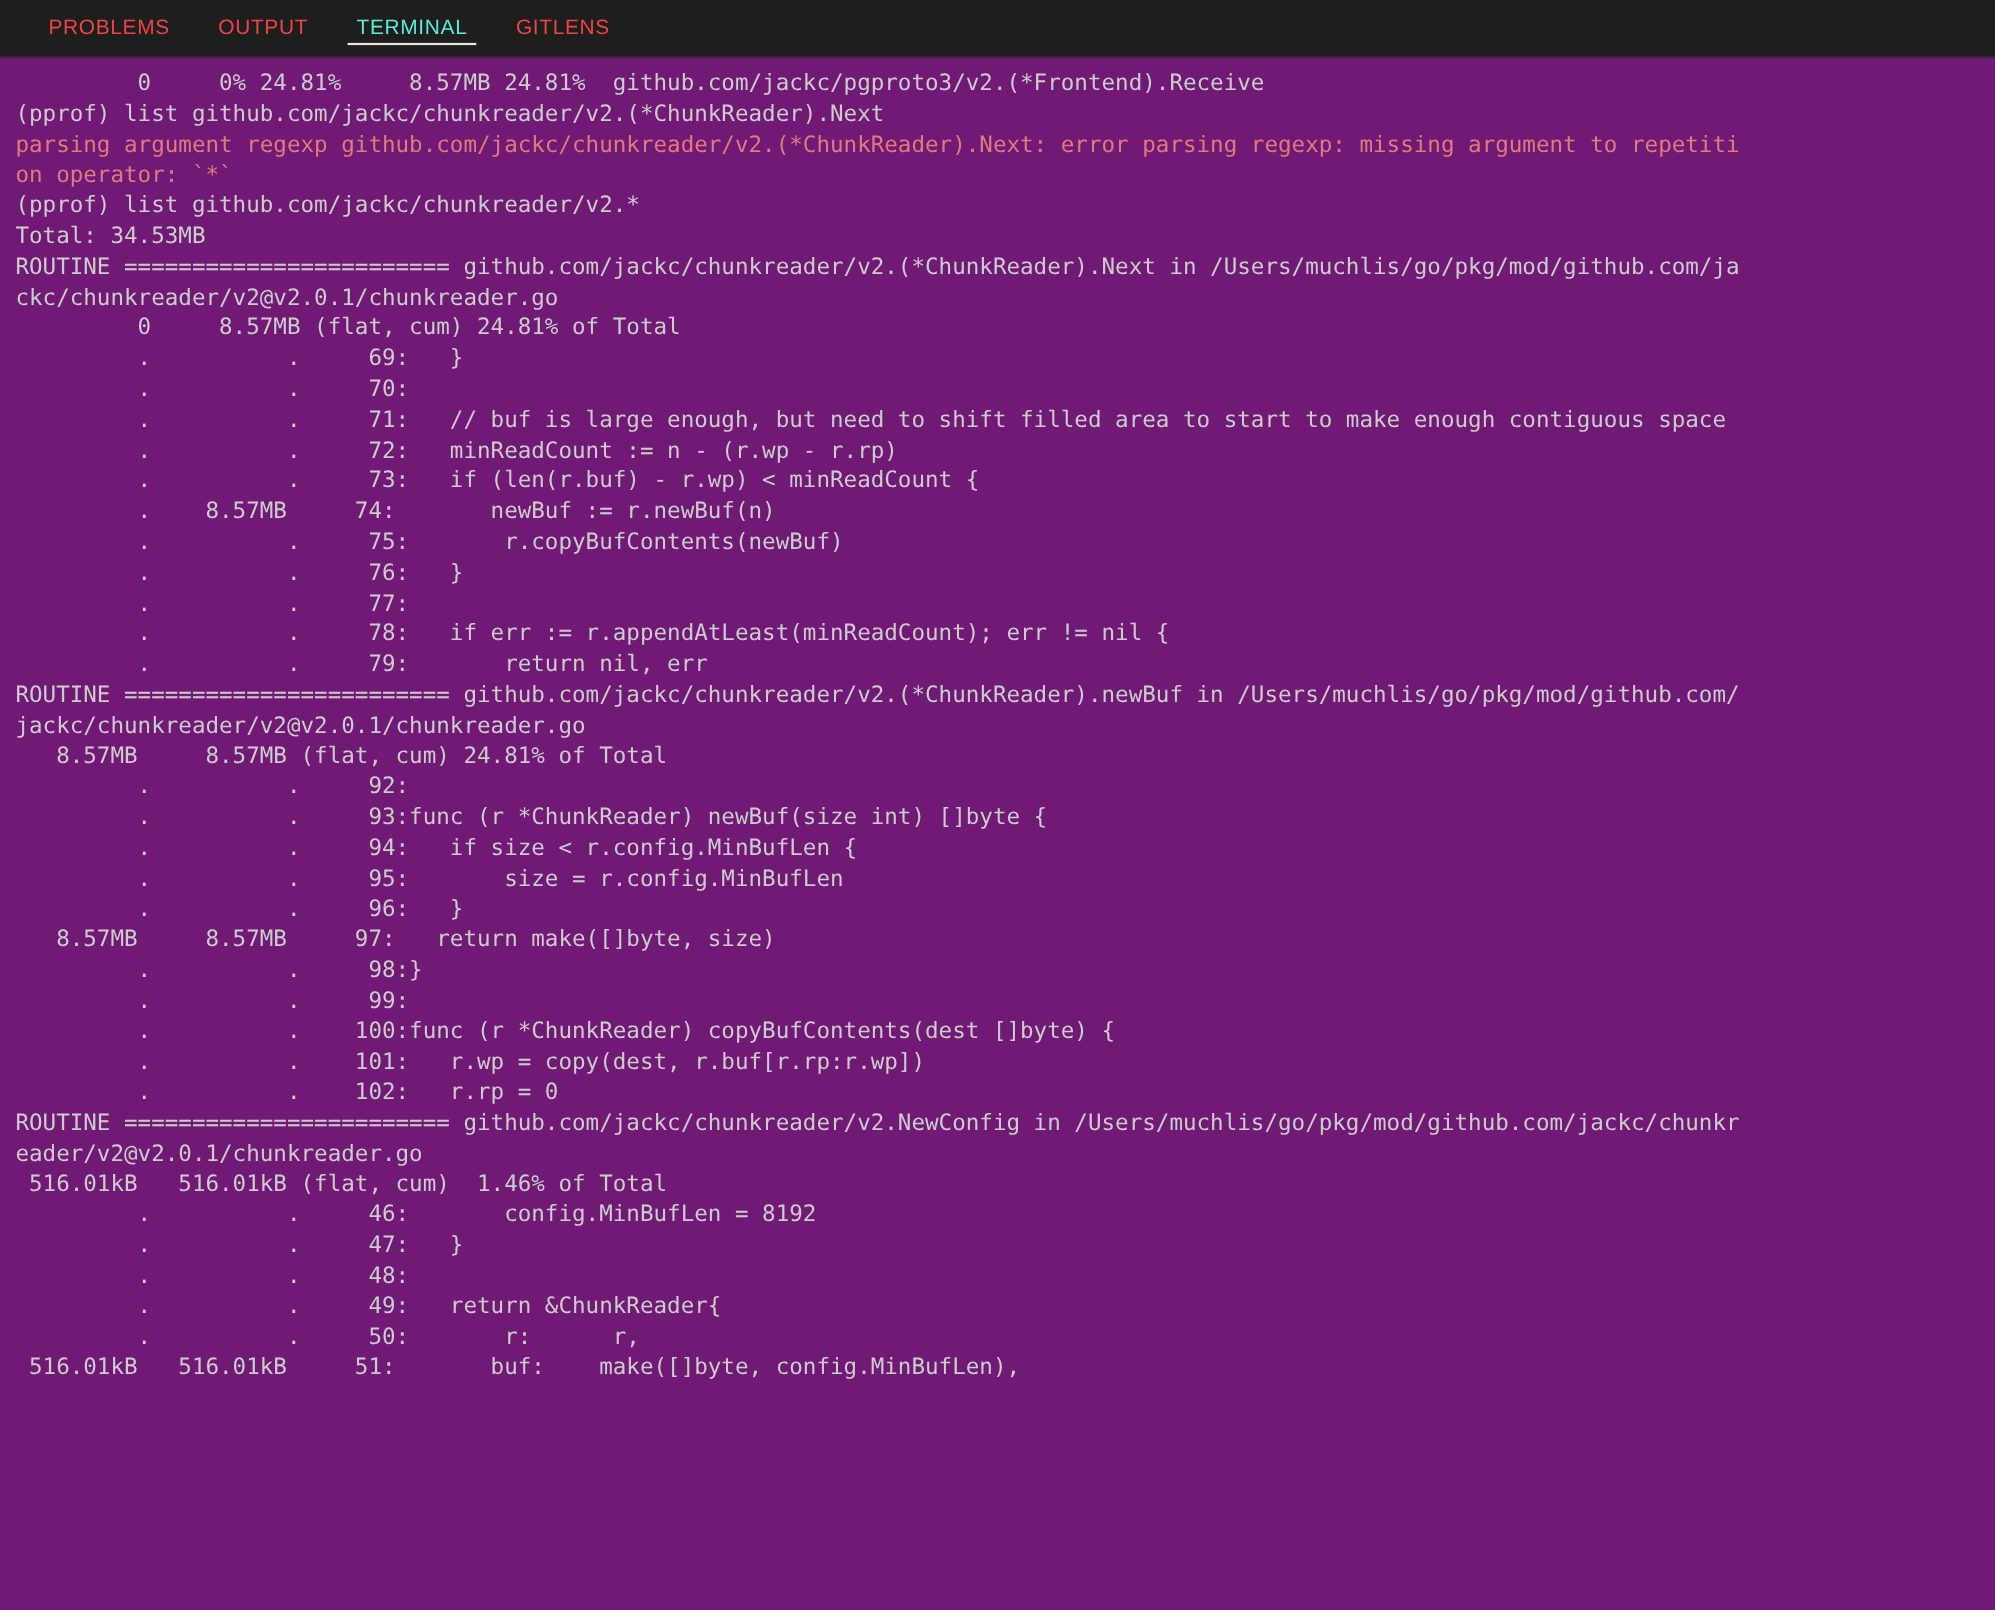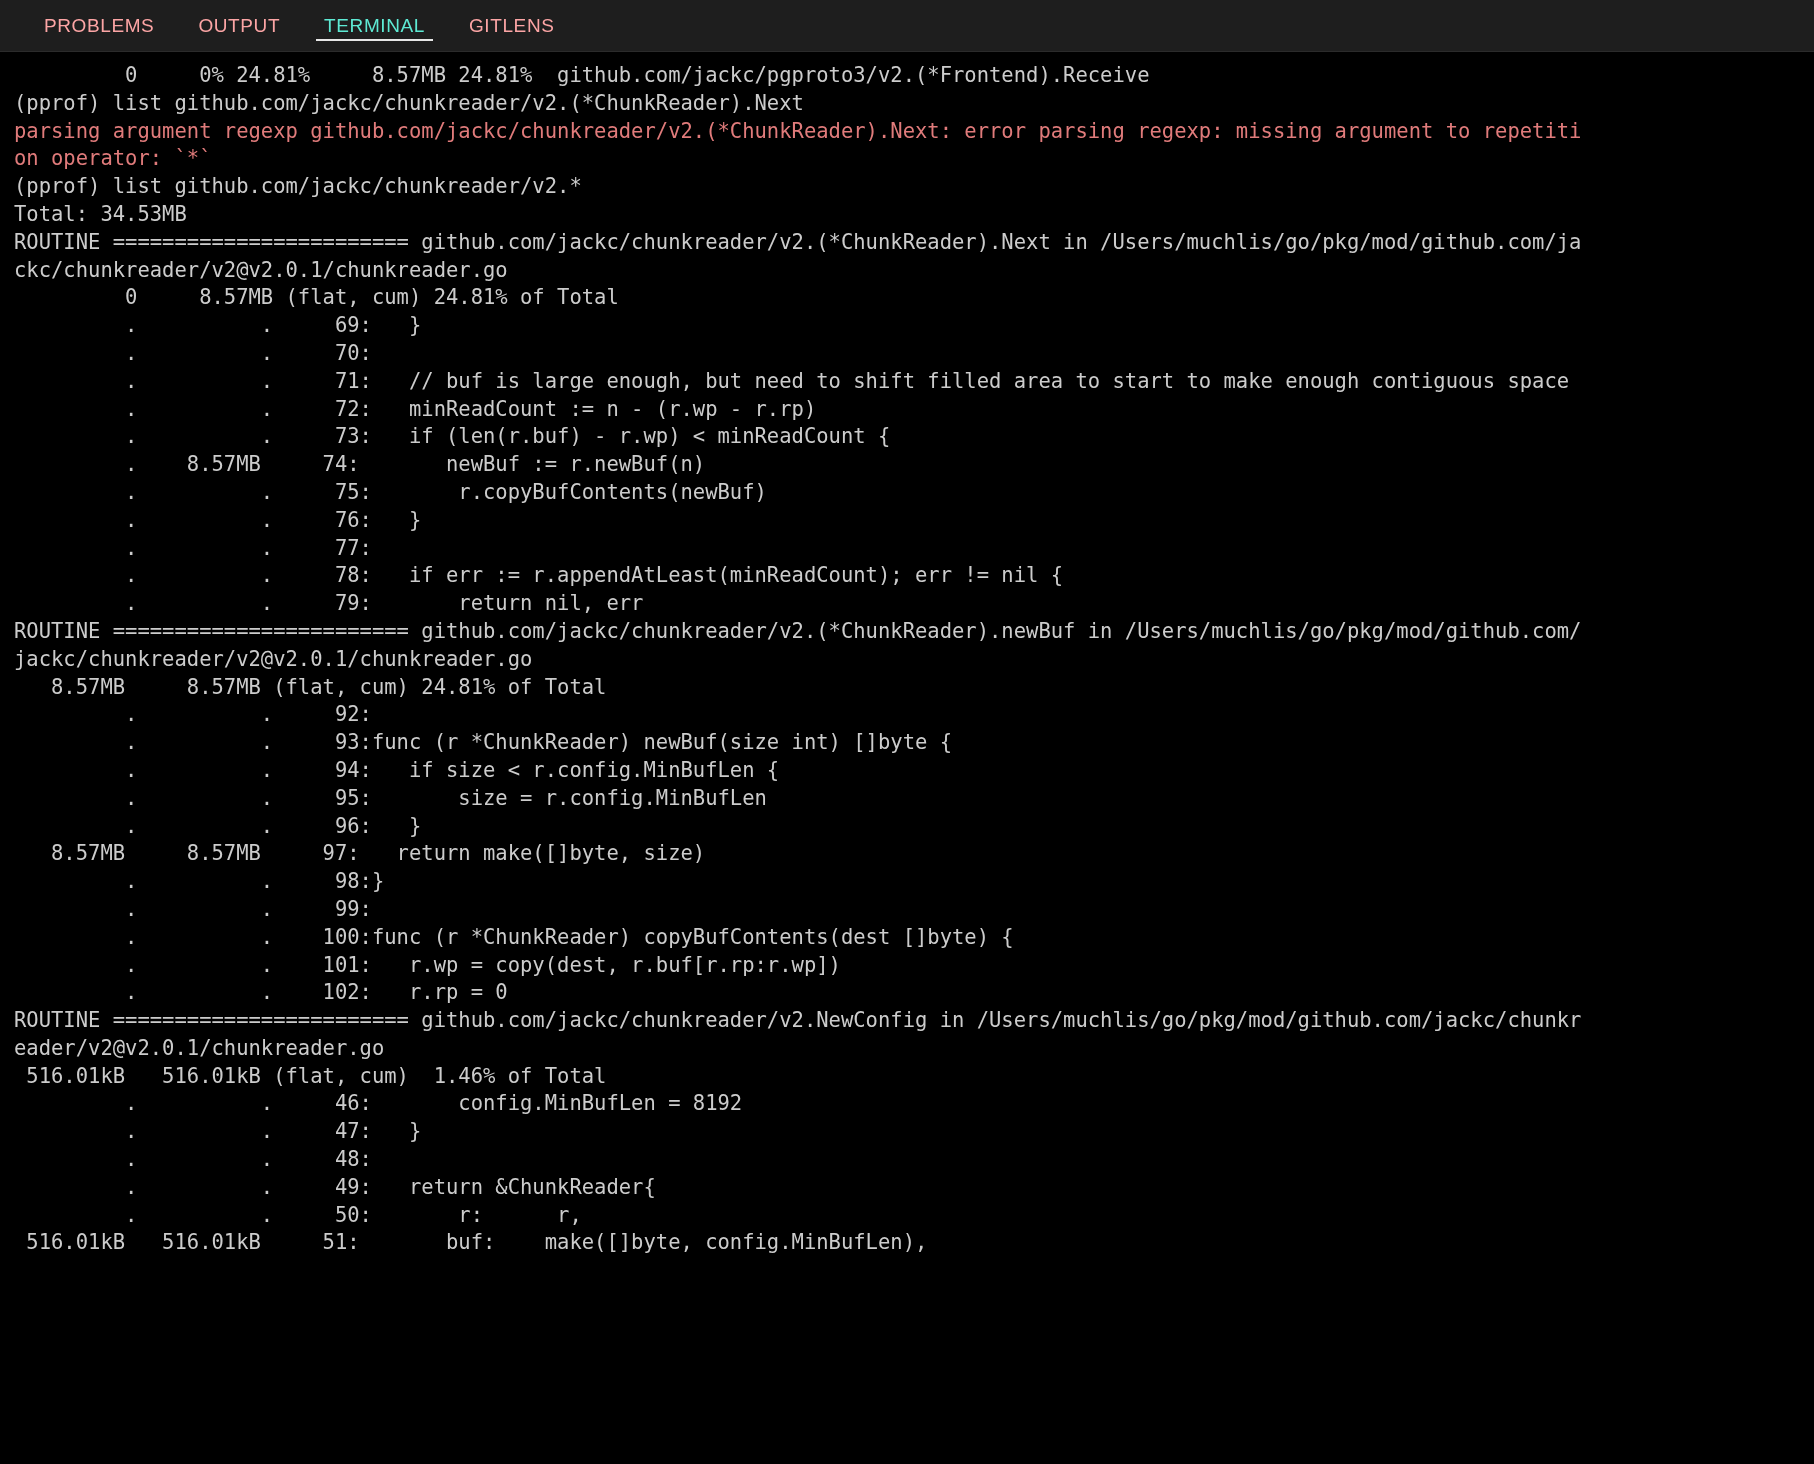--- a/index.html
+++ b/index.html
@@ -33,21 +33,21 @@
     height: 1px;
     background: #2b2b2b;
   }
   .tab {
     display: flex;
     align-items: center;
     padding: 0 22px;
     font-family: "Liberation Sans", sans-serif;
     font-size: 19px;
     letter-spacing: 0.6px;
-    color: #fca5a5;
+    color: #ef4444;
     text-transform: uppercase;
     position: relative;
     cursor: pointer;
     user-select: none;
     white-space: nowrap;
   }
   .tab.active {
     color: #5eead4;
   }
   .tab.active::after {
@@ -55,21 +55,21 @@
     position: absolute;
     left: 14px;
     right: 14px;
     bottom: 11px;
     height: 2px;
     background: #e7e7e7;
   }
 
   
   .terminal {
-    background: #000000;
+    background: #701a75;
     padding: 10px 0 0 0;
     box-sizing: border-box;
     height: calc(1464px - 52px);
     overflow: hidden;
   }
   .term-lines {
     font-family: "DejaVu Sans Mono", monospace;
     font-size: 20.5px;
     line-height: 27.8px;
     white-space: pre;

